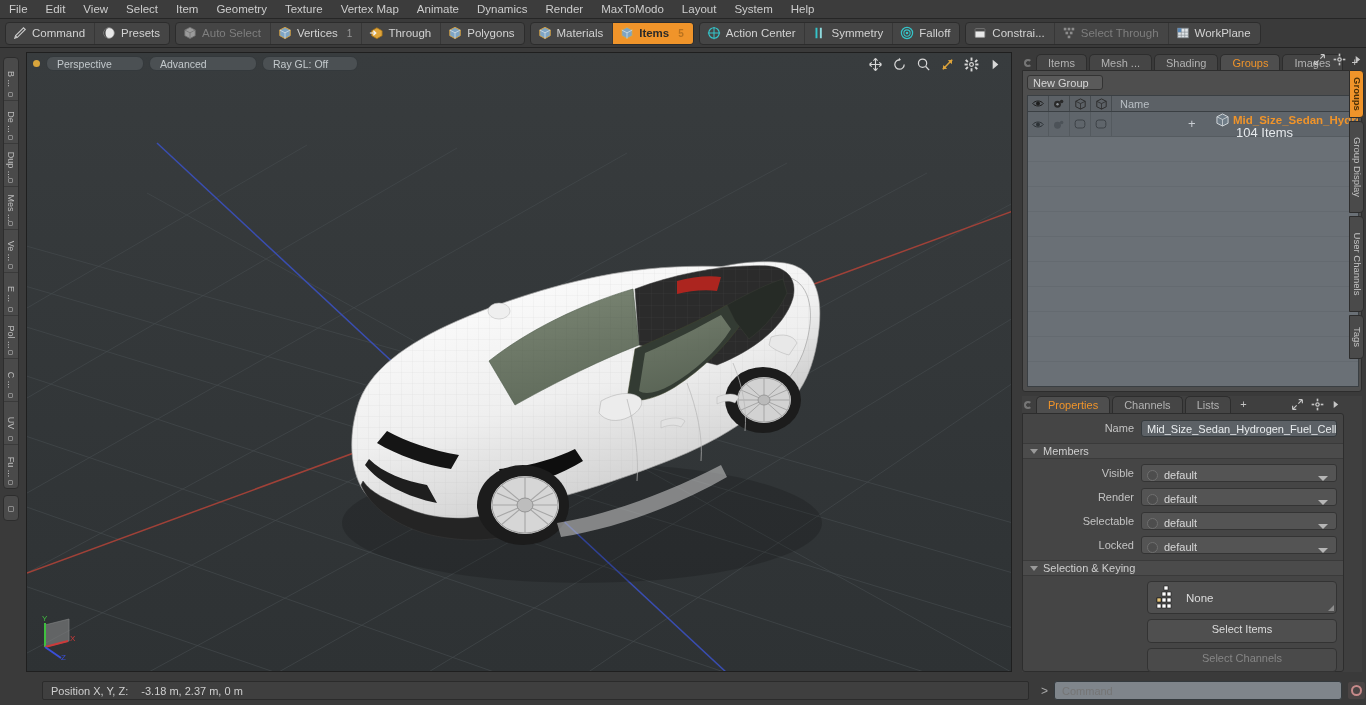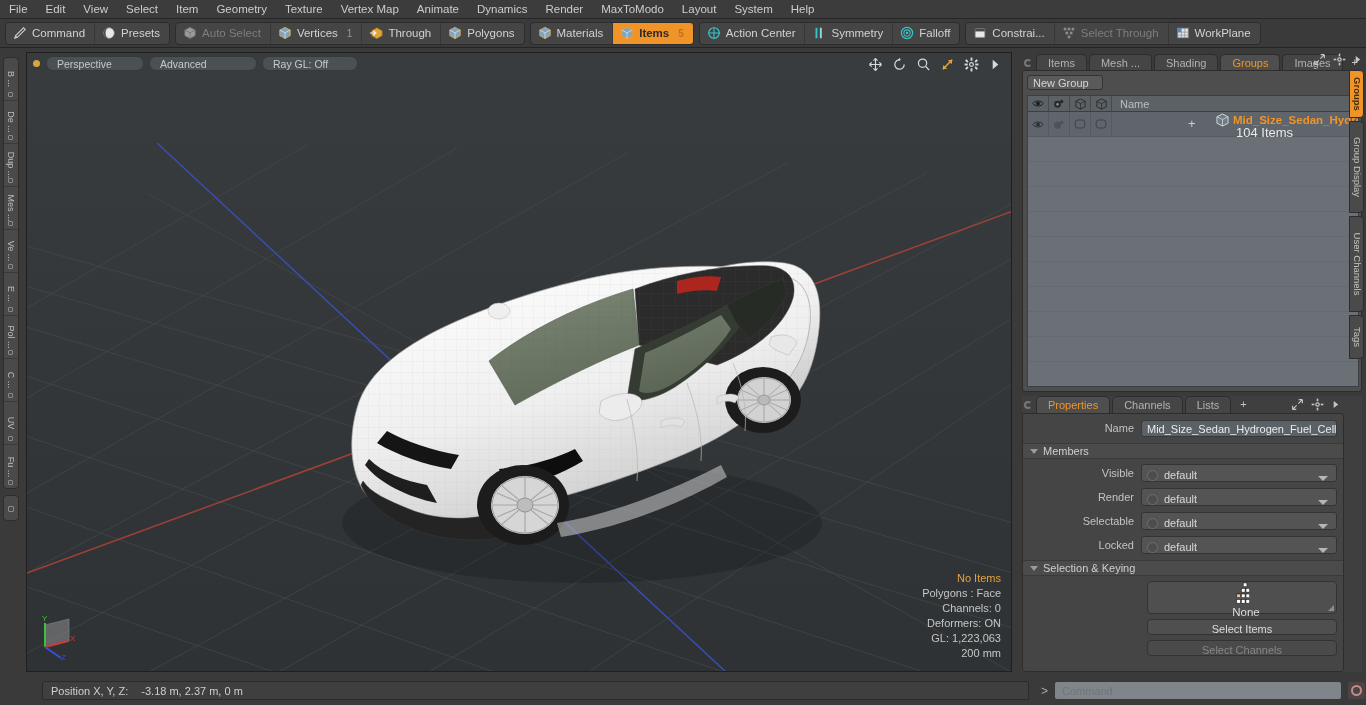--- a/index.html
+++ b/index.html
@@ -222,28 +222,28 @@
   .dd .knob {
     width: 11px; height: 11px; border-radius: 50%;
     border: 1px solid #6f6f6f; background: #4d4d4d; margin: 0 6px 0 5px; flex: 0 0 11px;
   }
   .dd .dval { flex: 1; color: #d8d8d8; font-size: 11px; }
   .dd .arr {
     width: 0; height: 0; border-left: 5px solid transparent; border-right: 5px solid transparent;
     border-top: 5px solid #b6b6b6; margin-right: 8px;
   }
   .btnL {
-    margin: 5px 6px 0 124px; height: 16px; line-height: 19px; text-align: center;
+    margin: 5px 6px 0 124px; height: 24px; line-height: 19px; text-align: center;
     background: #4f4f4f; border: 1px solid #333; border-radius: 4px;
     color: #dcdcdc; font-size: 11px; cursor: default;
   }
   .btnL.dis { color: #868686; background: #4a4a4a; }
   .nonebox {
     margin: 5px 6px 0 124px; height: 33px; display: flex; align-items: center;
-    background: #4f4f4f; border: 1px solid #333; border-radius: 4px; position: relative; flex-direction: column;
+    background: #4f4f4f; border: 1px solid #333; border-radius: 4px; position: relative;
   }
   .nonebox .dots { margin-left: 6px; flex: 0 0 24px; }
   .nonebox .lab { margin-left: 8px; color: #dcdcdc; font-size: 11.5px; }
   .nonebox .corner {
     position: absolute; right: 2px; bottom: 2px; width: 0; height: 0;
     border-left: 6px solid transparent; border-bottom: 6px solid #8d8d8d;
   }
   .gobtn {
     position: absolute; right: 6px; top: 274px; width: 26px; height: 18px;
     background: #4f4f4f; border: 1px solid #333; border-radius: 3px;
@@ -676,28 +676,20 @@
             <rect x="12" y="2.6" width="2" height="3.2" transform="rotate(45 13 4.2)"></rect>
             <rect x="2" y="10.2" width="2" height="3.2" transform="rotate(45 3 11.8)"></rect>
           </g>
           <circle cx="8" cy="8" r="1.3" fill="#3a3a3a"></circle>
         </svg>
         <svg class="vt" viewBox="0 0 16 16">
           <path d="M5 3 L11 8 L5 13 Z" fill="#d8d8d8"></path>
         </svg>
       </div>
 
-      <div class="stats">
-        <div class="hl">No Items</div>
-        <div>Polygons : Face</div>
-        <div>Channels: 0</div>
-        <div>Deformers: ON</div>
-        <div>GL: 1,223,063</div>
-        <div>200 mm</div>
-      </div>
 
       <svg class="gizmo" viewBox="0 0 58 50">
         <path d="M10 36 L10 14 L34 8 L34 30 Z" fill="#8d8d8d" opacity="0.55" stroke="#bdbdbd" stroke-width="0.7"></path>
         <line x1="10" y1="36" x2="10" y2="12" stroke="#3fbf3f" stroke-width="2"></line>
         <line x1="10" y1="36" x2="33" y2="30" stroke="#cc3a3a" stroke-width="2"></line>
         <line x1="10" y1="36" x2="26" y2="47" stroke="#3a4fd8" stroke-width="2"></line>
         <text x="7" y="10" fill="#3fbf3f" font-size="8" font-family="Liberation Sans, sans-serif">Y</text>
         <text x="35" y="30" fill="#cc3a3a" font-size="8" font-family="Liberation Sans, sans-serif">X</text>
         <text x="26" y="49" fill="#3a4fd8" font-size="8" font-family="Liberation Sans, sans-serif">Z</text>
       </svg>

